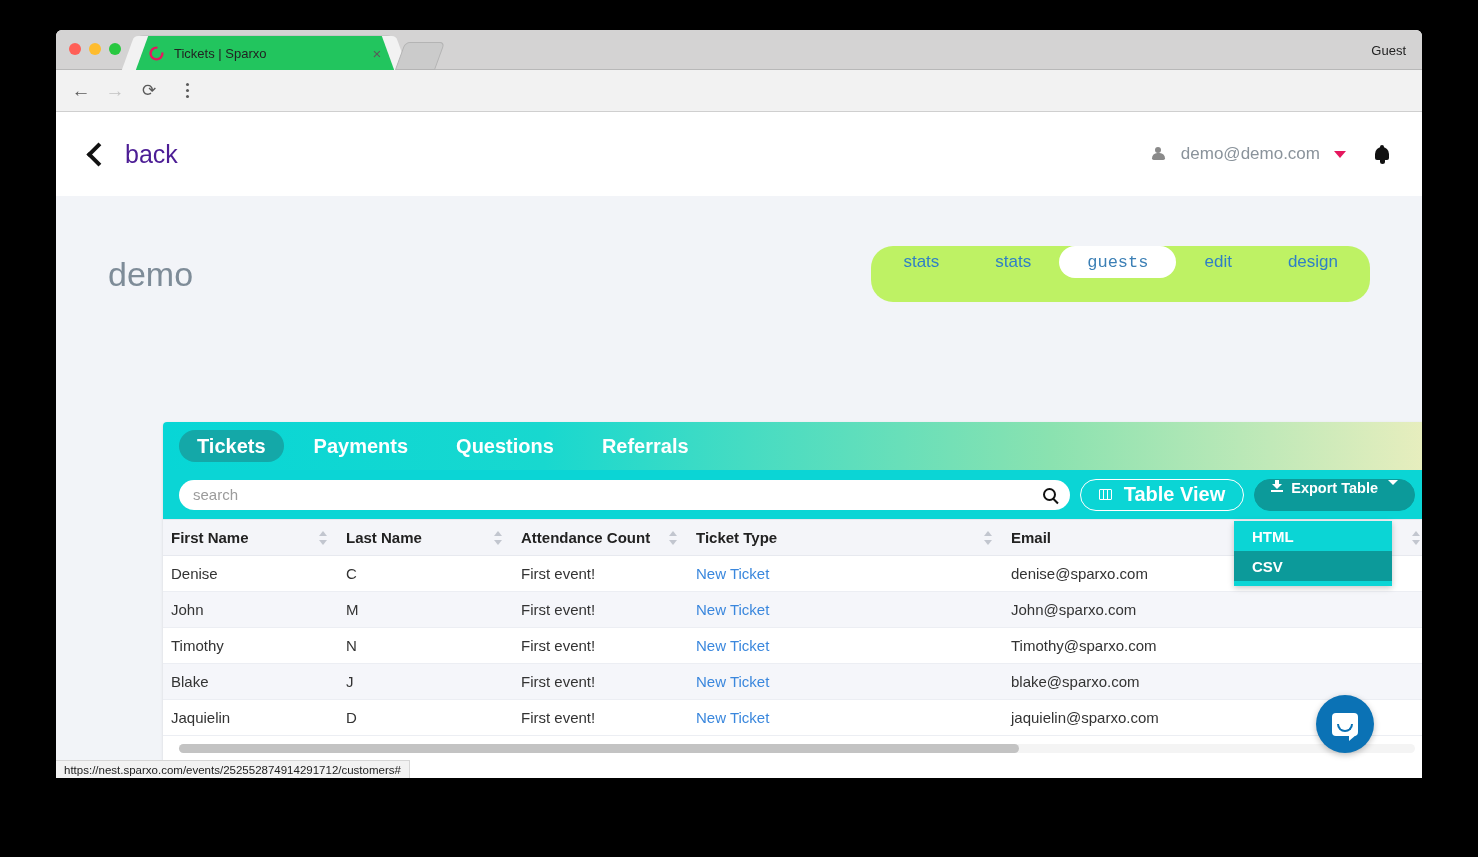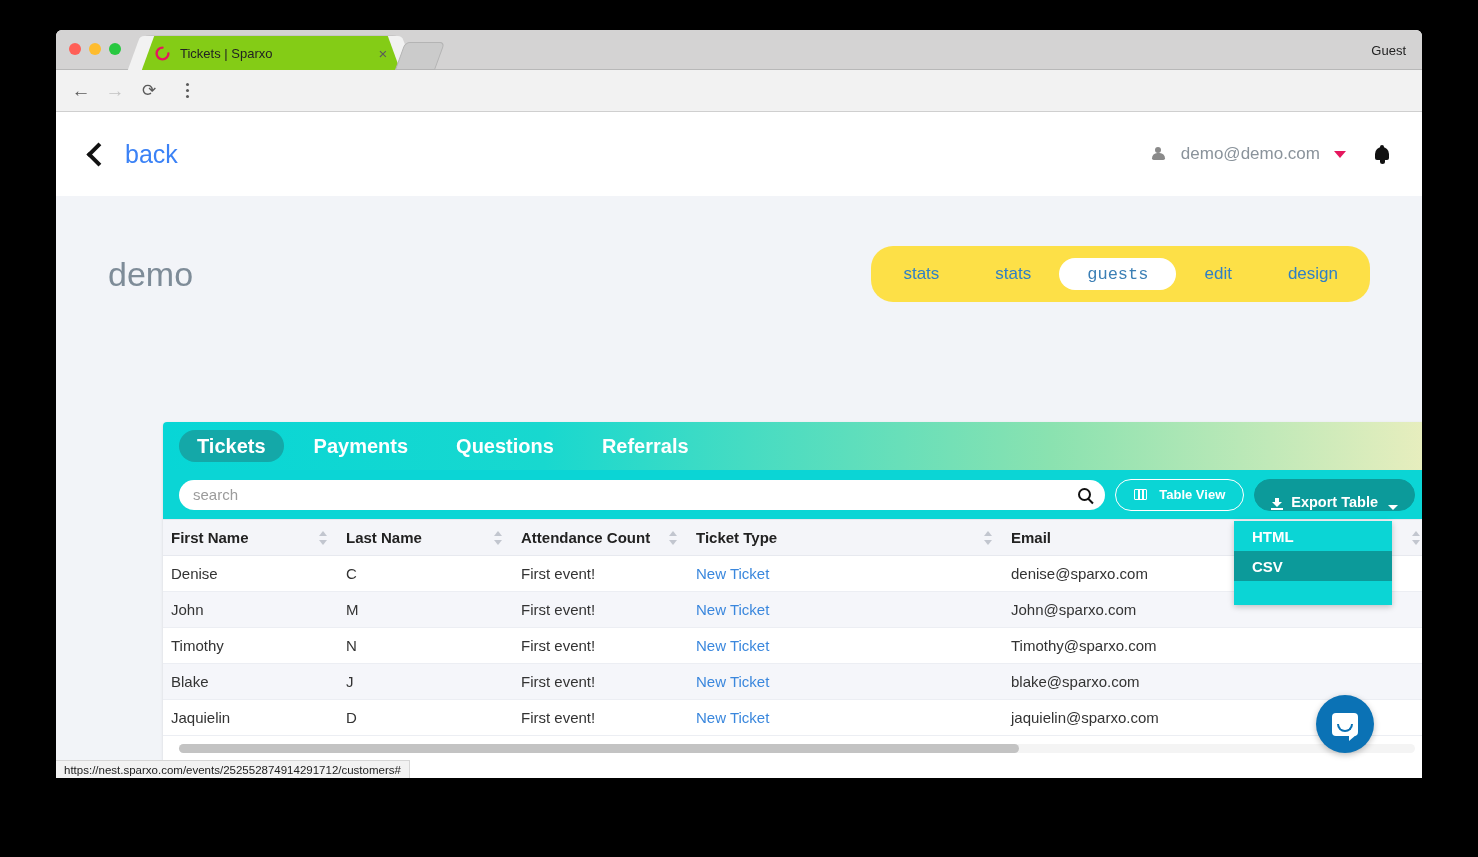--- a/index.html
+++ b/index.html
@@ -30,23 +30,23 @@
   .traffic-lights {
     position: absolute; left: 13px; top: 13px;
     display: flex; gap: 8px;
   }
   .light { width: 12px; height: 12px; border-radius: 50%; }
   .light.red { background: #ff5f57; }
   .light.yellow { background: #febc2e; }
   .light.green { background: #28c840; }
 
   .tab {
-    position: absolute; left: 86px; top: 6px;
+    position: absolute; left: 80px; top: 6px;
     width: 258px; height: 34px;
-    background: #84cc16;
+    background: #22c55e;
     border-radius: 7px 7px 0 0;
     display: flex; align-items: center;
     padding: 0 8px 0 13px;
     box-shadow: 0 -1px 0 rgba(0,0,0,.06);
   }
   .tab::before, .tab::after {
     content: ""; position: absolute; bottom: 0;
     width: 14px; height: 34px; background: #f2f2f2;
   }
   .tab::before { left: -8px; transform: skewX(-20deg); border-radius: 4px 0 0 0; }
@@ -143,21 +143,21 @@
     padding: 0 32px 0 28px;
     position: relative;
   }
   .back-group { display: flex; align-items: center; gap: 18px; cursor: default; }
   .chevron-left {
     width: 17px; height: 17px;
     border-left: 4px solid #111; border-bottom: 4px solid #111;
     transform: rotate(45deg);
     margin-left: 6px;
   }
-  .back-label { font-size: 25px; color: #3b82f6; }
+  .back-label { font-size: 25px; color: #4c1d95; }
   .header-right {
     margin-left: auto; display: flex; align-items: center; gap: 14px;
   }
   .user-icon {
     width: 13px; height: 14px; position: relative; margin-right: 2px;
   }
   .user-icon .head {
     position: absolute; top: 0; left: 3.5px;
     width: 6px; height: 6px; border-radius: 50%; background: #8a8a8a;
   }
@@ -190,24 +190,24 @@
 
   
   .page-top {
     display: flex; align-items: center;
     padding: 44px 52px 0 52px;
     height: 112px;
   }
   .event-title { font-size: 34px; color: #7e8c98; font-weight: 400; }
   .pill-nav {
     margin-left: auto;
-    background: #fde047;
+    background: #bef264;
     border-radius: 22px;
     height: 56px;
-    display: flex; align-items: center;
+    display: flex; align-items: flex-start;
     padding: 0 4px;
   }
   .pill {
     height: 32px; border-radius: 18px;
     display: flex; align-items: center; justify-content: center;
     padding: 0 28px;
     font-size: 17px; color: #2f7fc6;
     cursor: default; white-space: nowrap;
   }
   .pill.active { background: #fff; color: #3b7fb5; font-family: Liberation Mono, monospace; }
@@ -264,30 +264,30 @@
   }
   .mag::after {
     content: ""; position: absolute;
     right: -5px; bottom: -3px;
     width: 7px; height: 2px; background: #111;
     transform: rotate(45deg);
   }
   .btn-outline {
     margin-left: 10px; height: 32px;
     border: 1.5px solid #fff; border-radius: 17px;
-    color: #fff; font-size: 13px; font-weight: bold;
+    color: #fff; font-size: 20px; font-weight: bold;
     display: flex; align-items: center; gap: 12px;
     padding: 0 18px; white-space: nowrap; cursor: default;
     background: transparent;
   }
   .btn-solid {
     margin-left: 10px; height: 32px;
     background: #0c9a9a; border: 1.5px solid #0c9a9a; border-radius: 17px;
     color: #fff; font-size: 14.5px; font-weight: bold;
-    display: flex; align-items: flex-end; gap: 8px;
+    display: flex; align-items: flex-start; gap: 8px;
     padding: 0 16px; white-space: nowrap; cursor: default;
     position: relative; z-index: 6;
   }
   .tbl-icon {
     width: 13px; height: 11px; border: 1.5px solid #fff; border-radius: 1px;
     position: relative; flex: 0 0 13px;
   }
   .tbl-icon::before, .tbl-icon::after {
     content: ""; position: absolute; top: 0; bottom: 0;
     width: 1.5px; background: #fff;
@@ -318,21 +318,21 @@
   }
 
   
   .export-menu {
     position: absolute;
     left: 1071px; top: 99px;
     width: 158px;
     background: #0bd5d5;
     box-shadow: 0 2px 6px rgba(0,0,0,.22);
     z-index: 5;
-    padding-bottom: 24px;
+    padding-bottom: 5px;
   }
   .export-item {
     height: 30px; display: flex; align-items: center;
     padding-left: 18px;
     color: #fff; font-size: 15px; font-weight: bold;
     cursor: default;
   }
   .export-item.hover { background: #0c9a9a; }
 
   

